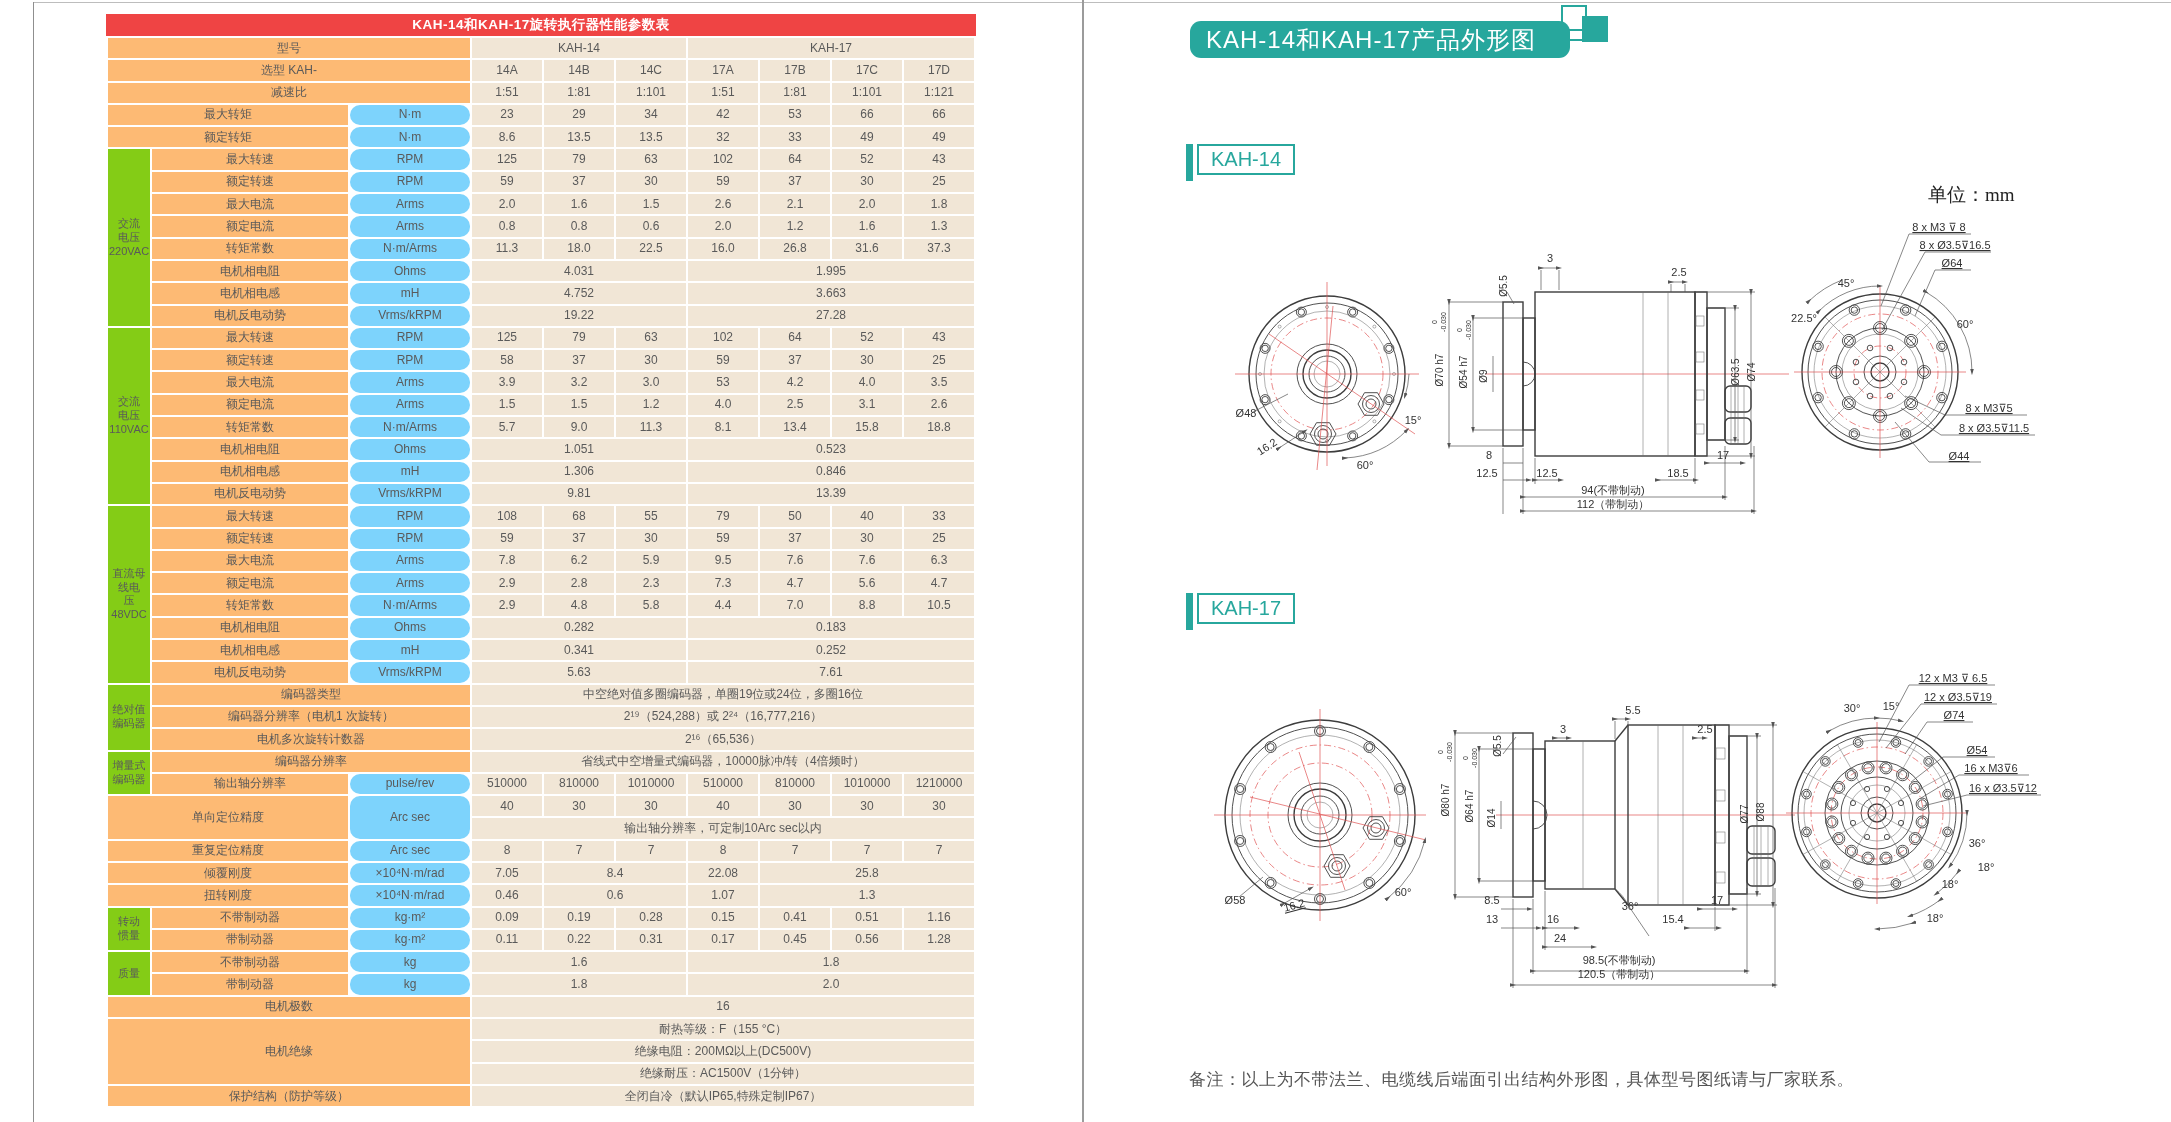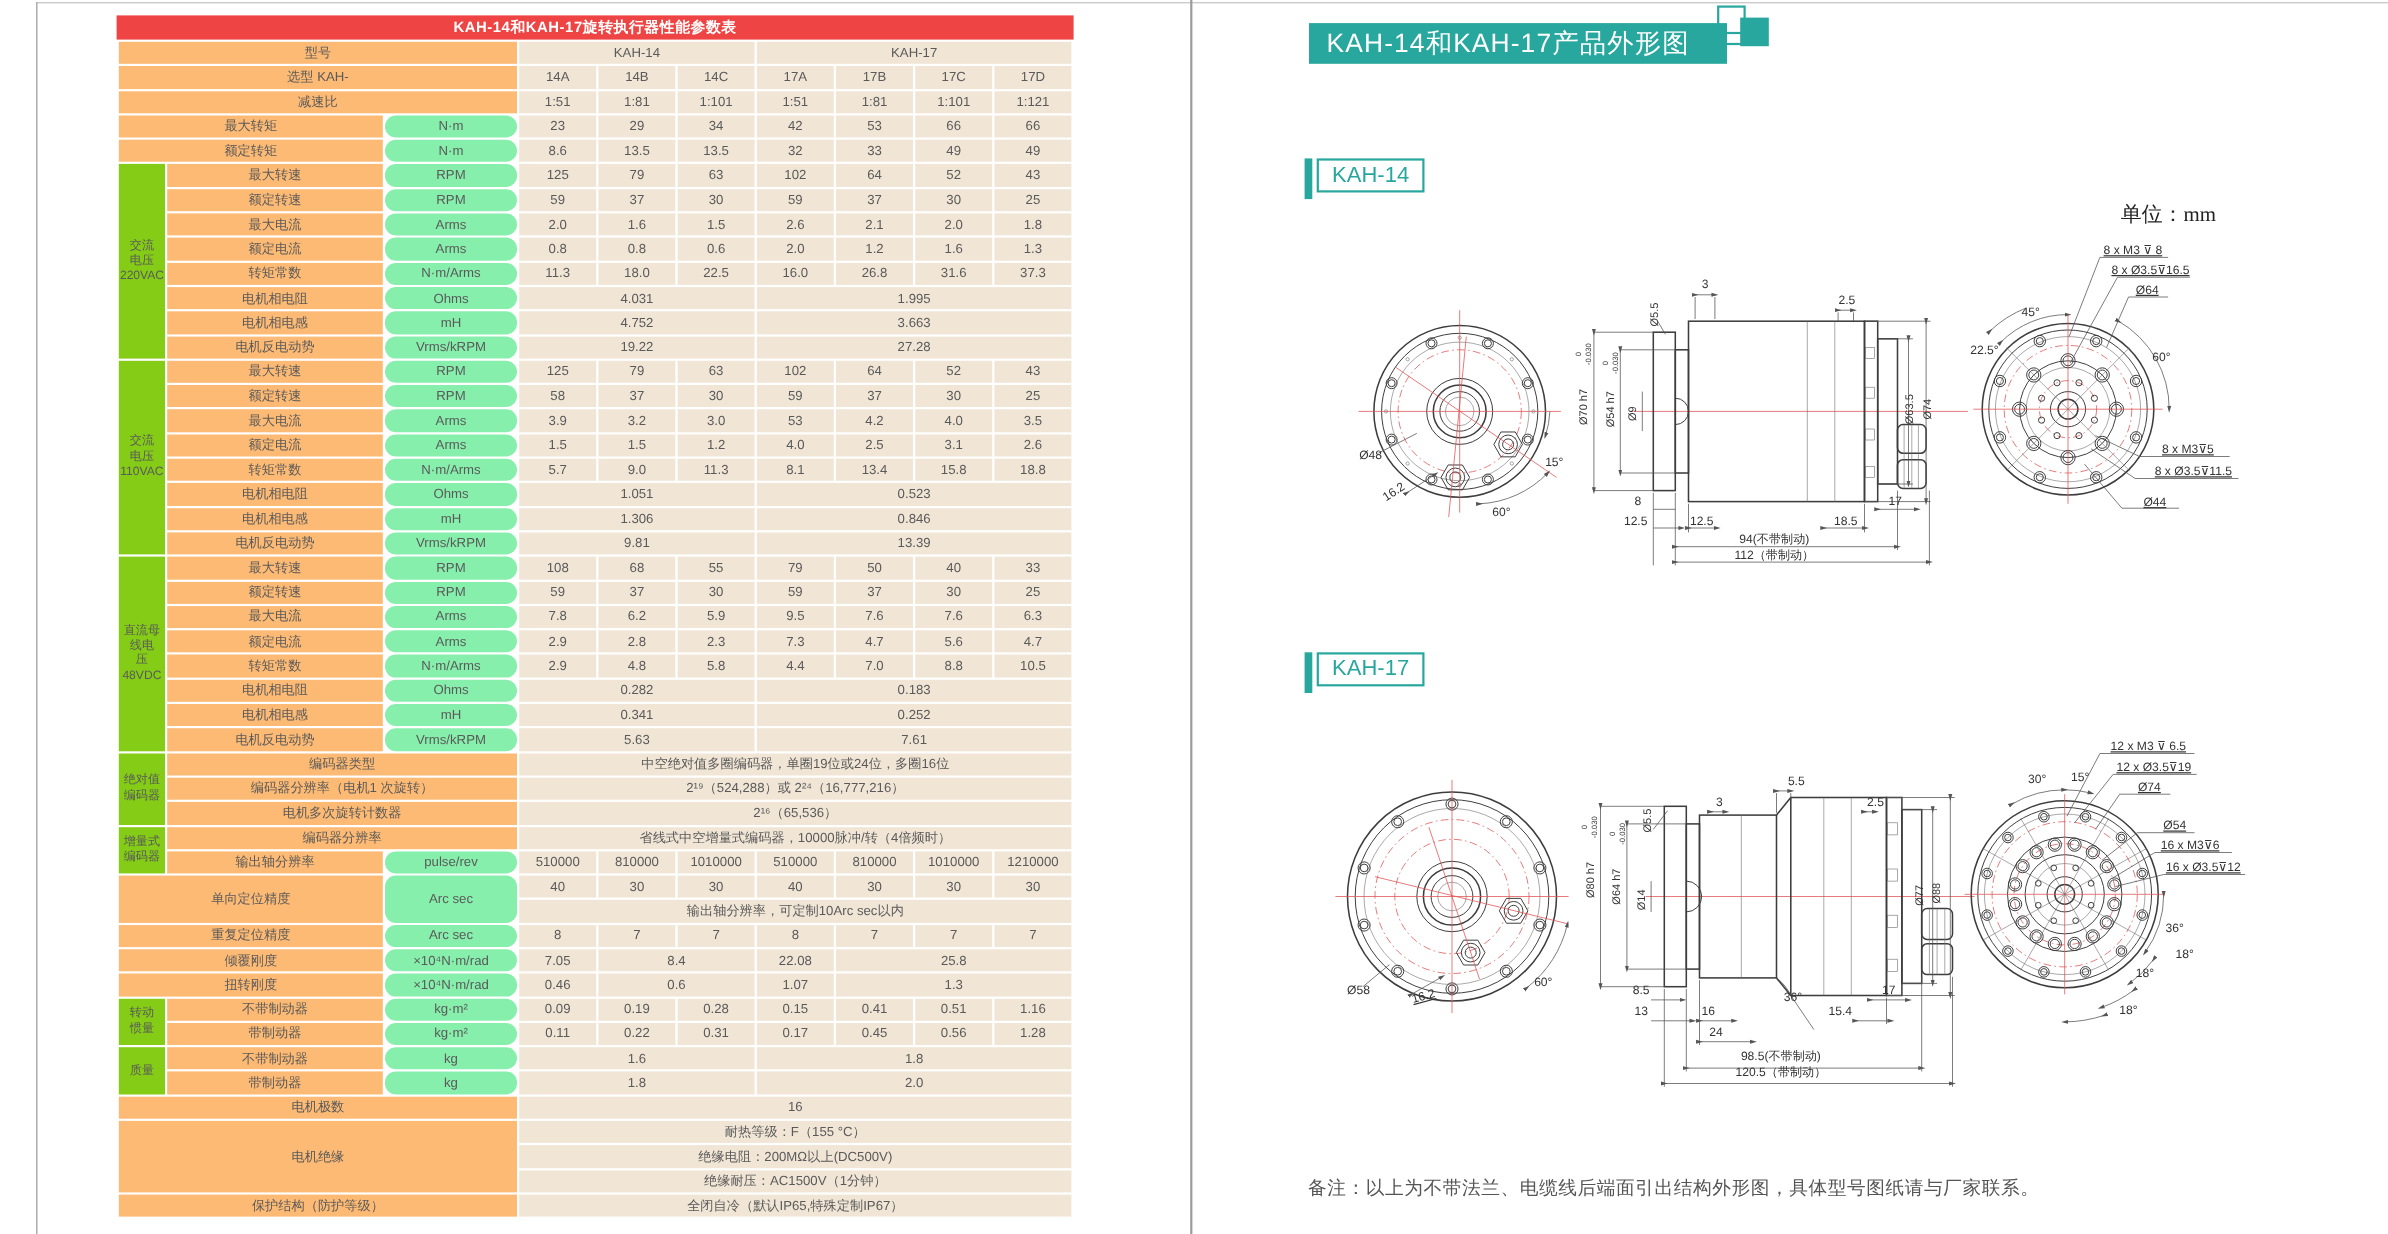--- a/index.html
+++ b/index.html
@@ -13,28 +13,28 @@
   
   .tbl-title{position:absolute;left:106px;top:14px;width:870px;height:22px;background:#ef4444;
              color:#fff;font-weight:bold;font-size:13.5px;line-height:22px;text-align:center;
              letter-spacing:.5px;box-sizing:border-box;}
   #spec-table{position:absolute;left:106px;top:36px;width:870px;border-collapse:separate;
               border-spacing:2px;table-layout:fixed;font-size:12px;color:#5a5a5a;}
   #spec-table td{height:20.3px;text-align:center;vertical-align:middle;padding:0 1px;
                  overflow:hidden;white-space:nowrap;line-height:1.1;}
   #spec-table td.g{background:#84cc16;white-space:pre-line;font-size:11px;line-height:1.25;}
   #spec-table td.l{background:#fdba74;}
-  #spec-table td.u{background:#86efac;border-radius:10px;}
+  #spec-table td.u{background:#7dd3fc;border-radius:10px;}
   #spec-table td.v{background:#f1e6d6;}
 
   
   .page-right{position:absolute;left:1083px;top:0;width:1088px;height:1122px;}
   .banner{position:absolute;left:107px;top:21px;width:380px;height:37px;background:#27a79d;
           color:#fff;font-size:24px;line-height:37px;padding-left:16px;box-sizing:border-box;
-          letter-spacing:1px;z-index:2;}
+          letter-spacing:1px;z-index:2;border-radius:11px;}
   .deco-outline{position:absolute;left:478px;top:5px;width:22px;height:22px;border:2px solid #27a79d;
                 background:#fff;z-index:1;}
   .deco-filled{position:absolute;left:499px;top:16px;width:26px;height:26px;background:#27a79d;z-index:3;}
   .deco-line{position:absolute;left:484px;top:39px;width:16px;height:2px;background:#27a79d;z-index:1;}
   .model-bar{position:absolute;width:7px;height:37px;background:#27a79d;}
   .model-tag{position:absolute;border:2px solid #27a79d;color:#27a79d;font-size:20px;
              padding:2px 12px;background:#fff;}
   .unit-label{position:absolute;left:845px;top:182px;font-family:"Liberation Serif",serif;
               font-size:19px;color:#222;}
   .note{position:absolute;left:106px;top:1068px;font-size:17px;color:#555;letter-spacing:.5px;}

